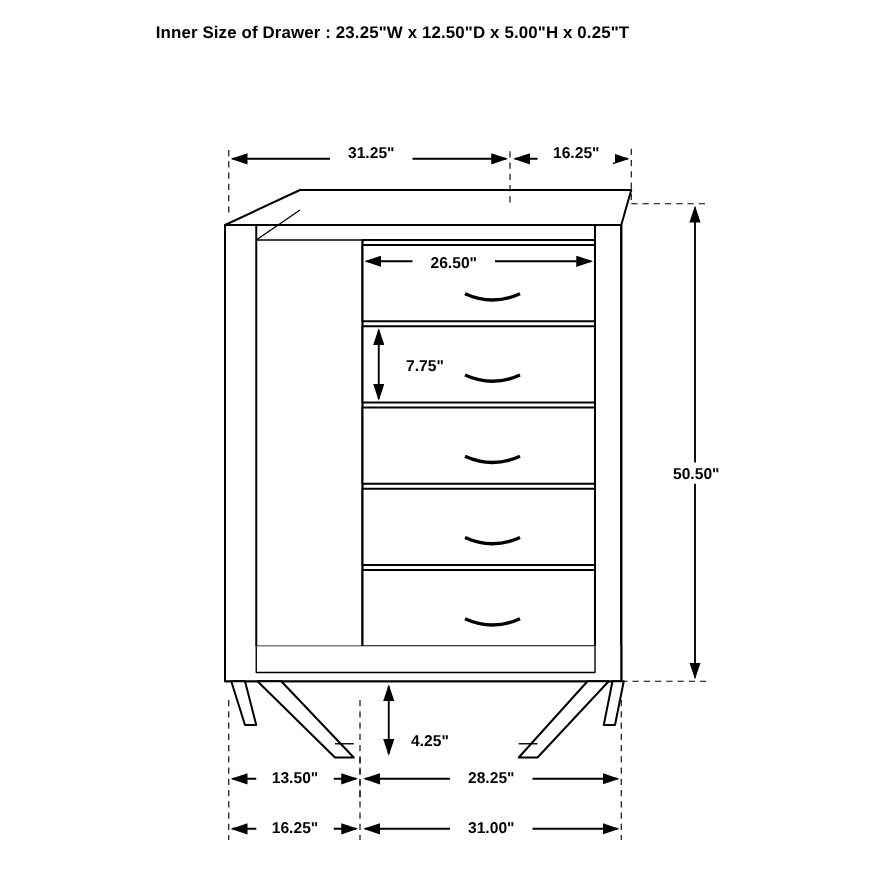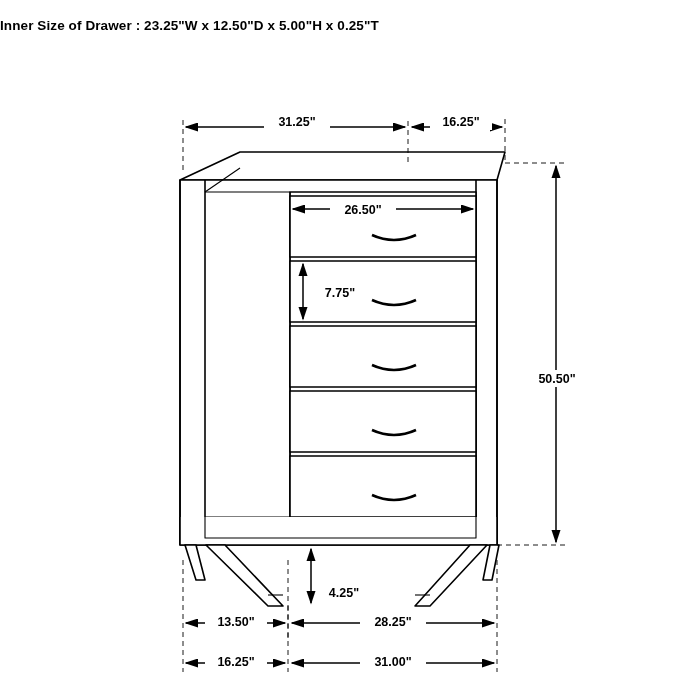--- a/index.html
+++ b/index.html
@@ -13,21 +13,21 @@
     font-family: "Liberation Sans", sans-serif;
     color: #000000;
     position: relative;
     overflow: hidden;
   }
   #title {
     position: absolute;
     top: 18px;
     left: 0;
     width: 628px;
-    text-align: left;
+    text-align: center;
     font-size: 13.5px;
     font-weight: bold;
     letter-spacing: 0.1px;
   }
   #canvas-wrap {
     position: absolute;
     top: 0;
     left: 0;
     width: 700px;
     height: 700px;

